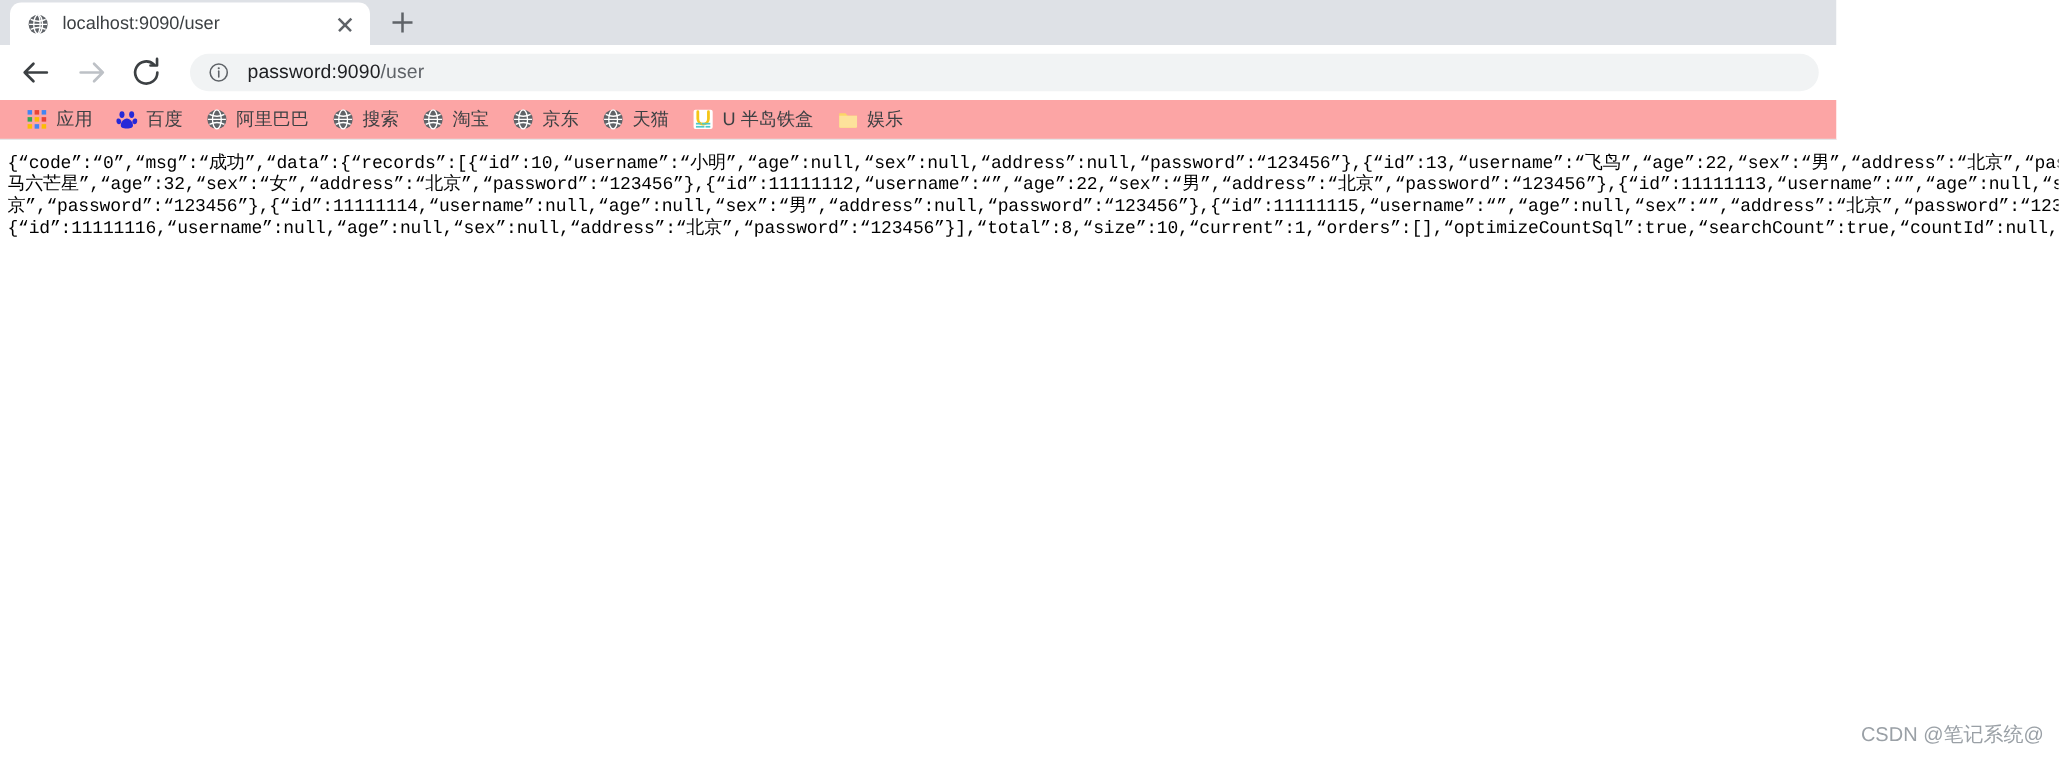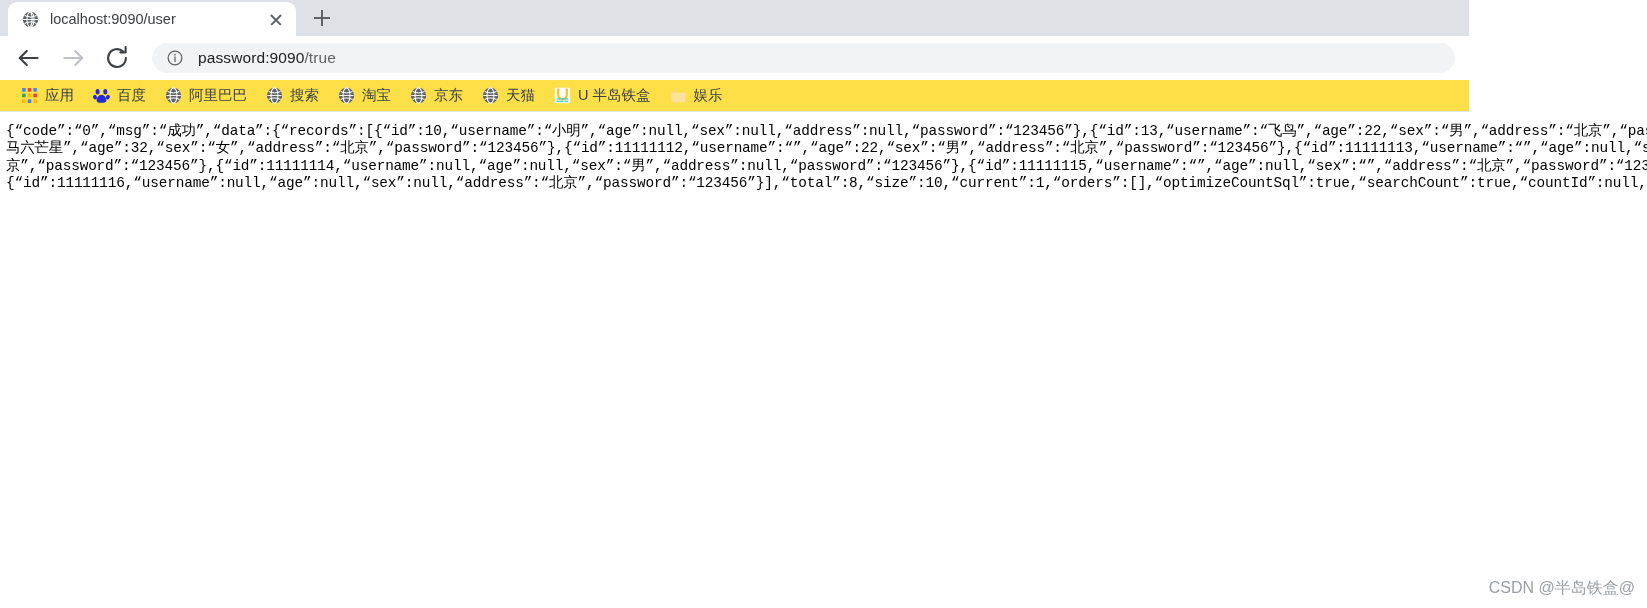--- a/index.html
+++ b/index.html
@@ -108,21 +108,21 @@
     font-size: 15.5px;
     color: #5f6368;
     white-space: nowrap;
     letter-spacing: 0.1px;
   }
   .url-text .host { color: #202124; }
 
   
   .bookmarks {
     height: 32px;
-    background: #fde047;
+    background: #fca5a5;
     display: flex;
     align-items: center;
     padding: 0 14px;
     border-bottom: 1px solid #e4e6e8;
   }
   .bm {
     display: flex;
     align-items: center;
     height: 26px;
     padding: 0 7px;
@@ -209,21 +209,21 @@
         <path d="M18.9 3.3v4.2h-4.2" stroke="#3c4043" stroke-width="1.7" fill="none" stroke-linecap="round" stroke-linejoin="round"></path>
       </svg>
     </div>
 
     <div class="omnibox">
       <svg class="info-icon" width="18" height="18" viewBox="0 0 20 20">
         <circle cx="10" cy="10" r="7.6" fill="none" stroke="#5f6368" stroke-width="1.4"></circle>
         <circle cx="10" cy="6.2" r="0.95" fill="#5f6368"></circle>
         <path d="M10 8.8v5.2" stroke="#5f6368" stroke-width="1.4" stroke-linecap="round"></path>
       </svg>
-      <span class="url-text"><span class="host">password:9090</span><span>/true</span></span>
+      <span class="url-text"><span class="host">password:9090</span><span>/user</span></span>
     </div>
   </div>
 
   <div class="bookmarks">
 
     <div class="bm">
       <svg class="bm-ico" viewBox="0 0 16 16">
         <rect x="1" y="1" width="3.4" height="3.4" fill="#4285f4"></rect>
         <rect x="6.3" y="1" width="3.4" height="3.4" fill="#ea4335"></rect>
         <rect x="11.6" y="1" width="3.4" height="3.4" fill="#4285f4"></rect>
@@ -317,16 +317,16 @@
 
   </div>
 
   <div class="page">
     <div class="json-body">
       <div class="json-line">{“code”:“0”,“msg”:“成功”,“data”:{“records”:[{“id”:10,“username”:“小明”,“age”:null,“sex”:null,“address”:null,“password”:“123456”},{“id”:13,“username”:“飞鸟”,“age”:22,“sex”:“男”,“address”:“北京”,“password”:“</div>
       <div class="json-line">马六芒星”,“age”:32,“sex”:“女”,“address”:“北京”,“password”:“123456”},{“id”:11111112,“username”:“”,“age”:22,“sex”:“男”,“address”:“北京”,“password”:“123456”},{“id”:11111113,“username”:“”,“age”:null,“sex”:“男</div>
       <div class="json-line">京”,“password”:“123456”},{“id”:11111114,“username”:null,“age”:null,“sex”:“男”,“address”:null,“password”:“123456”},{“id”:11111115,“username”:“”,“age”:null,“sex”:“”,“address”:“北京”,“password”:“123456”},</div>
       <div class="json-line">{“id”:11111116,“username”:null,“age”:null,“sex”:null,“address”:“北京”,“password”:“123456”}],“total”:8,“size”:10,“current”:1,“orders”:[],“optimizeCountSql”:true,“searchCount”:true,“countId”:null,“maxLimit”:</div>
     </div>
-    <div class="watermark">CSDN @半岛铁盒@</div>
+    <div class="watermark">CSDN @笔记系统@</div>
   </div>
 
 </div>
 
 </body></html>

